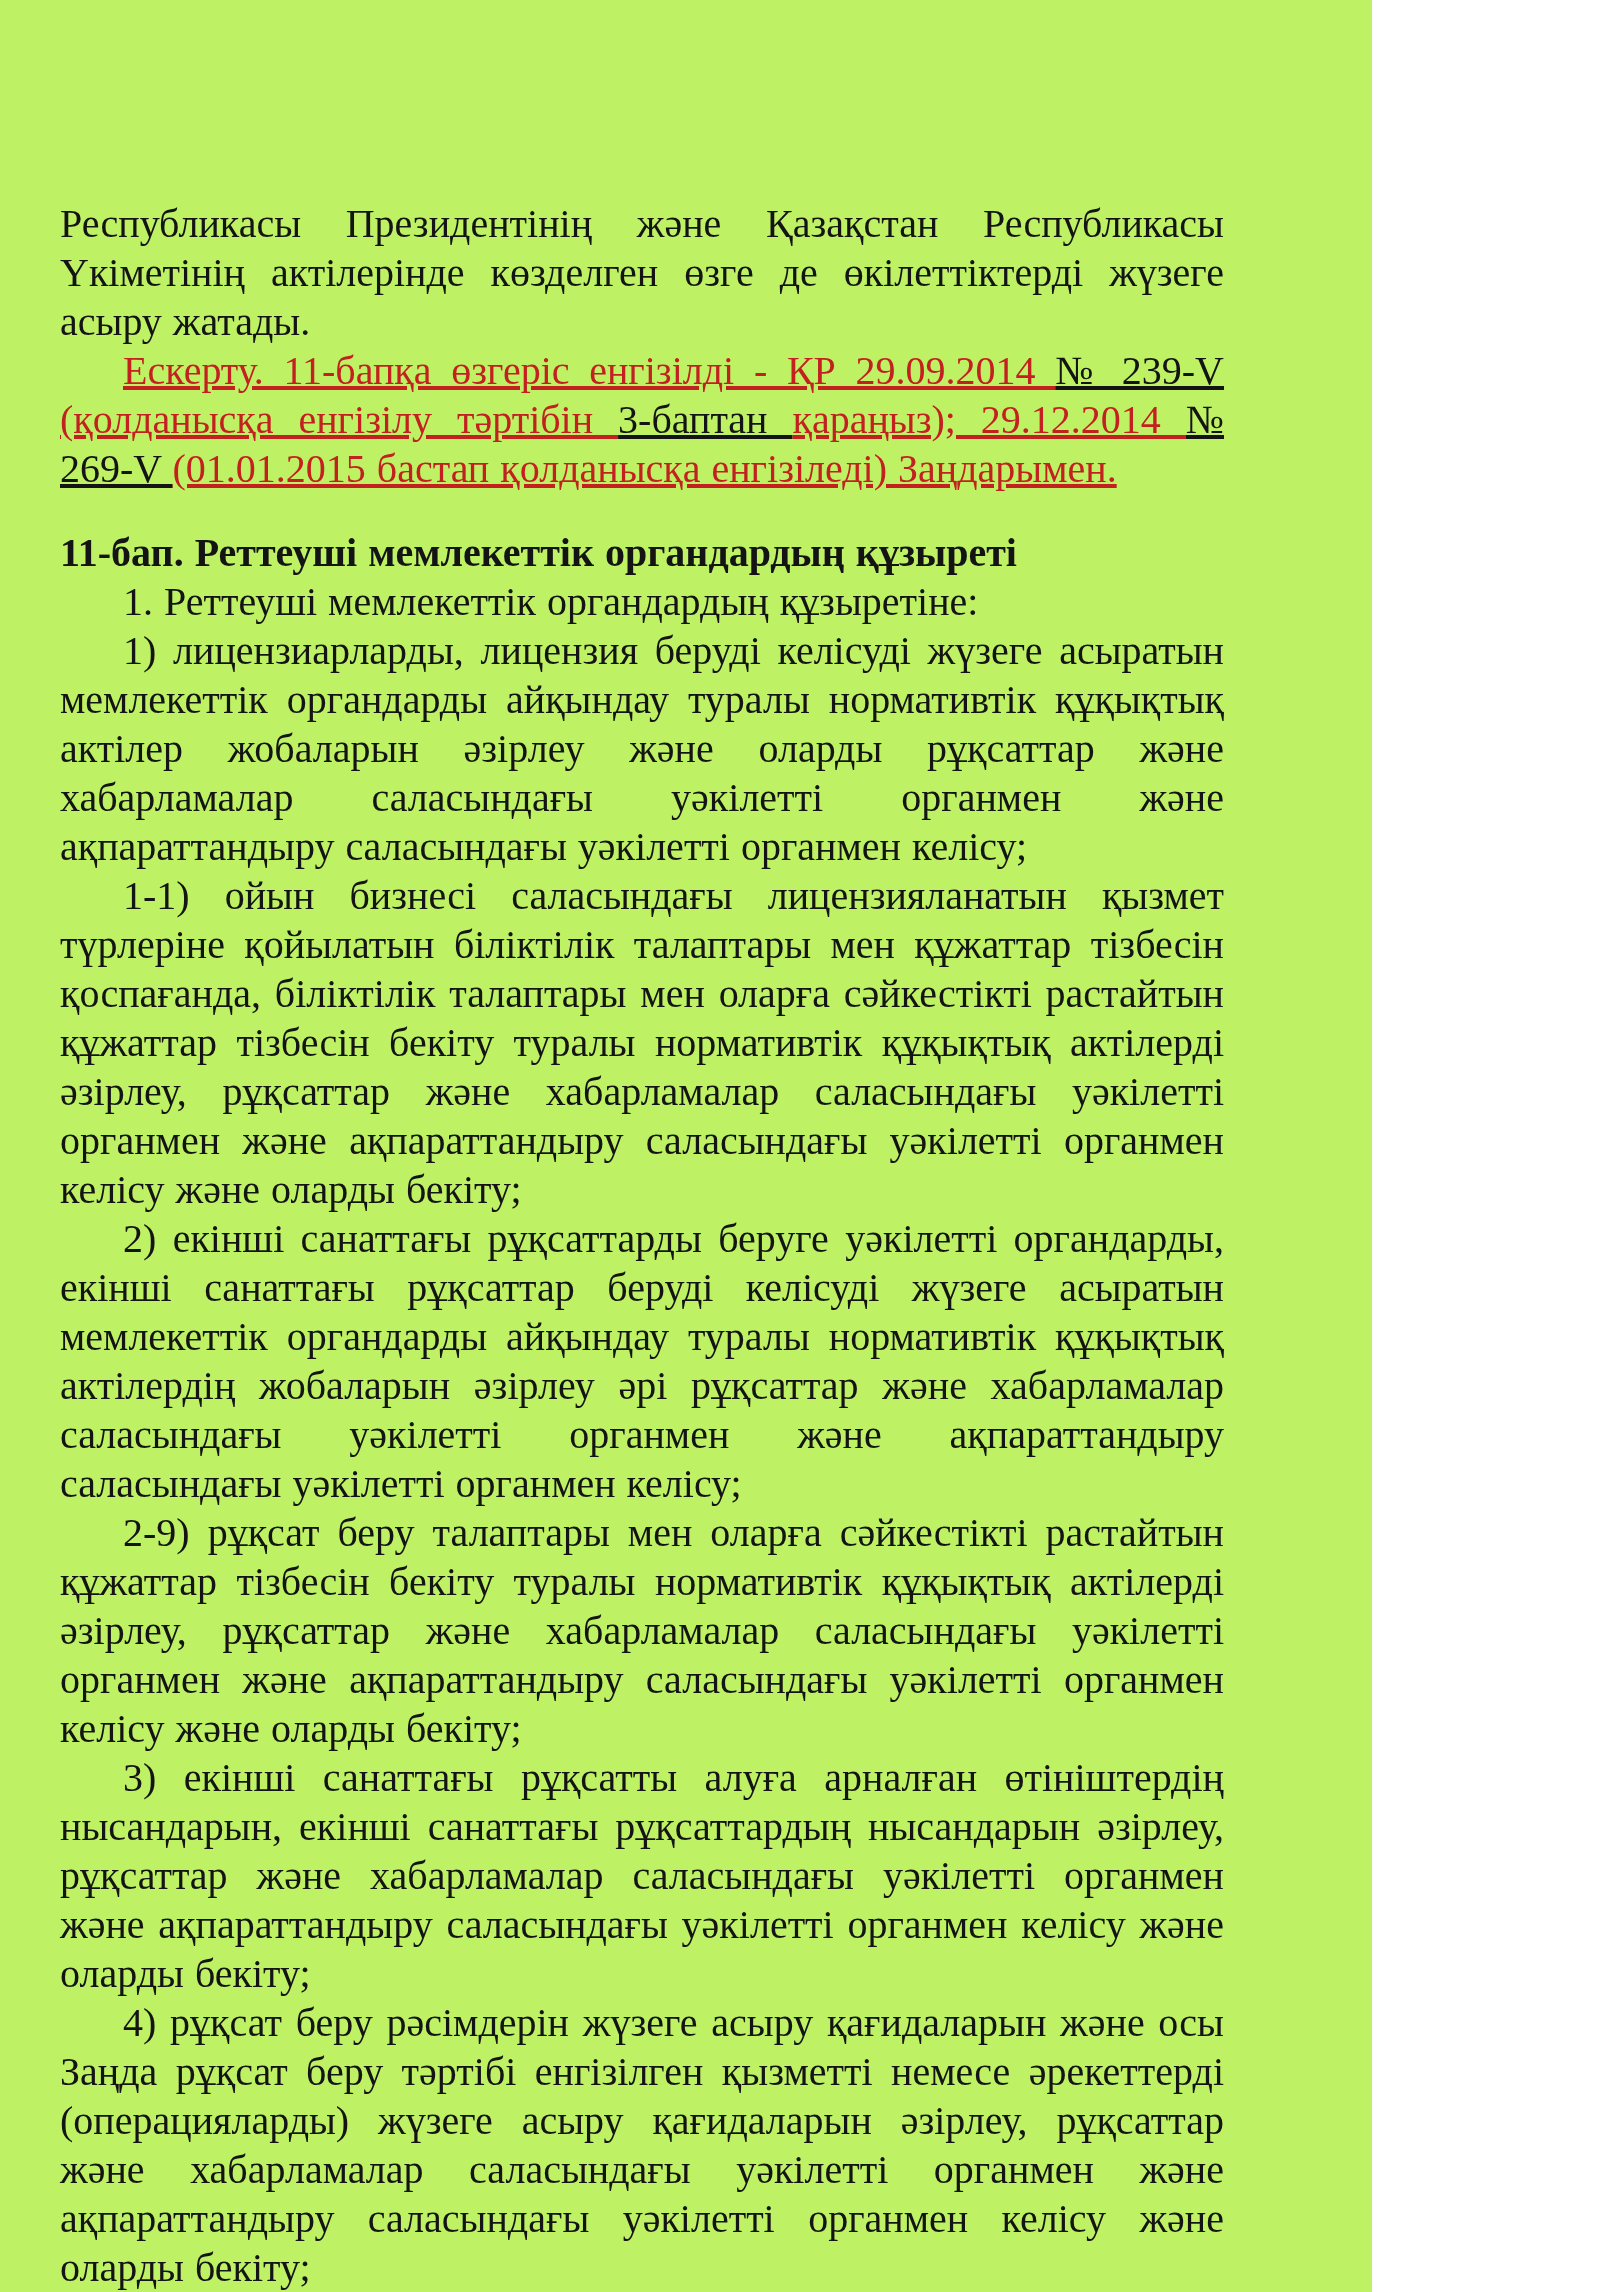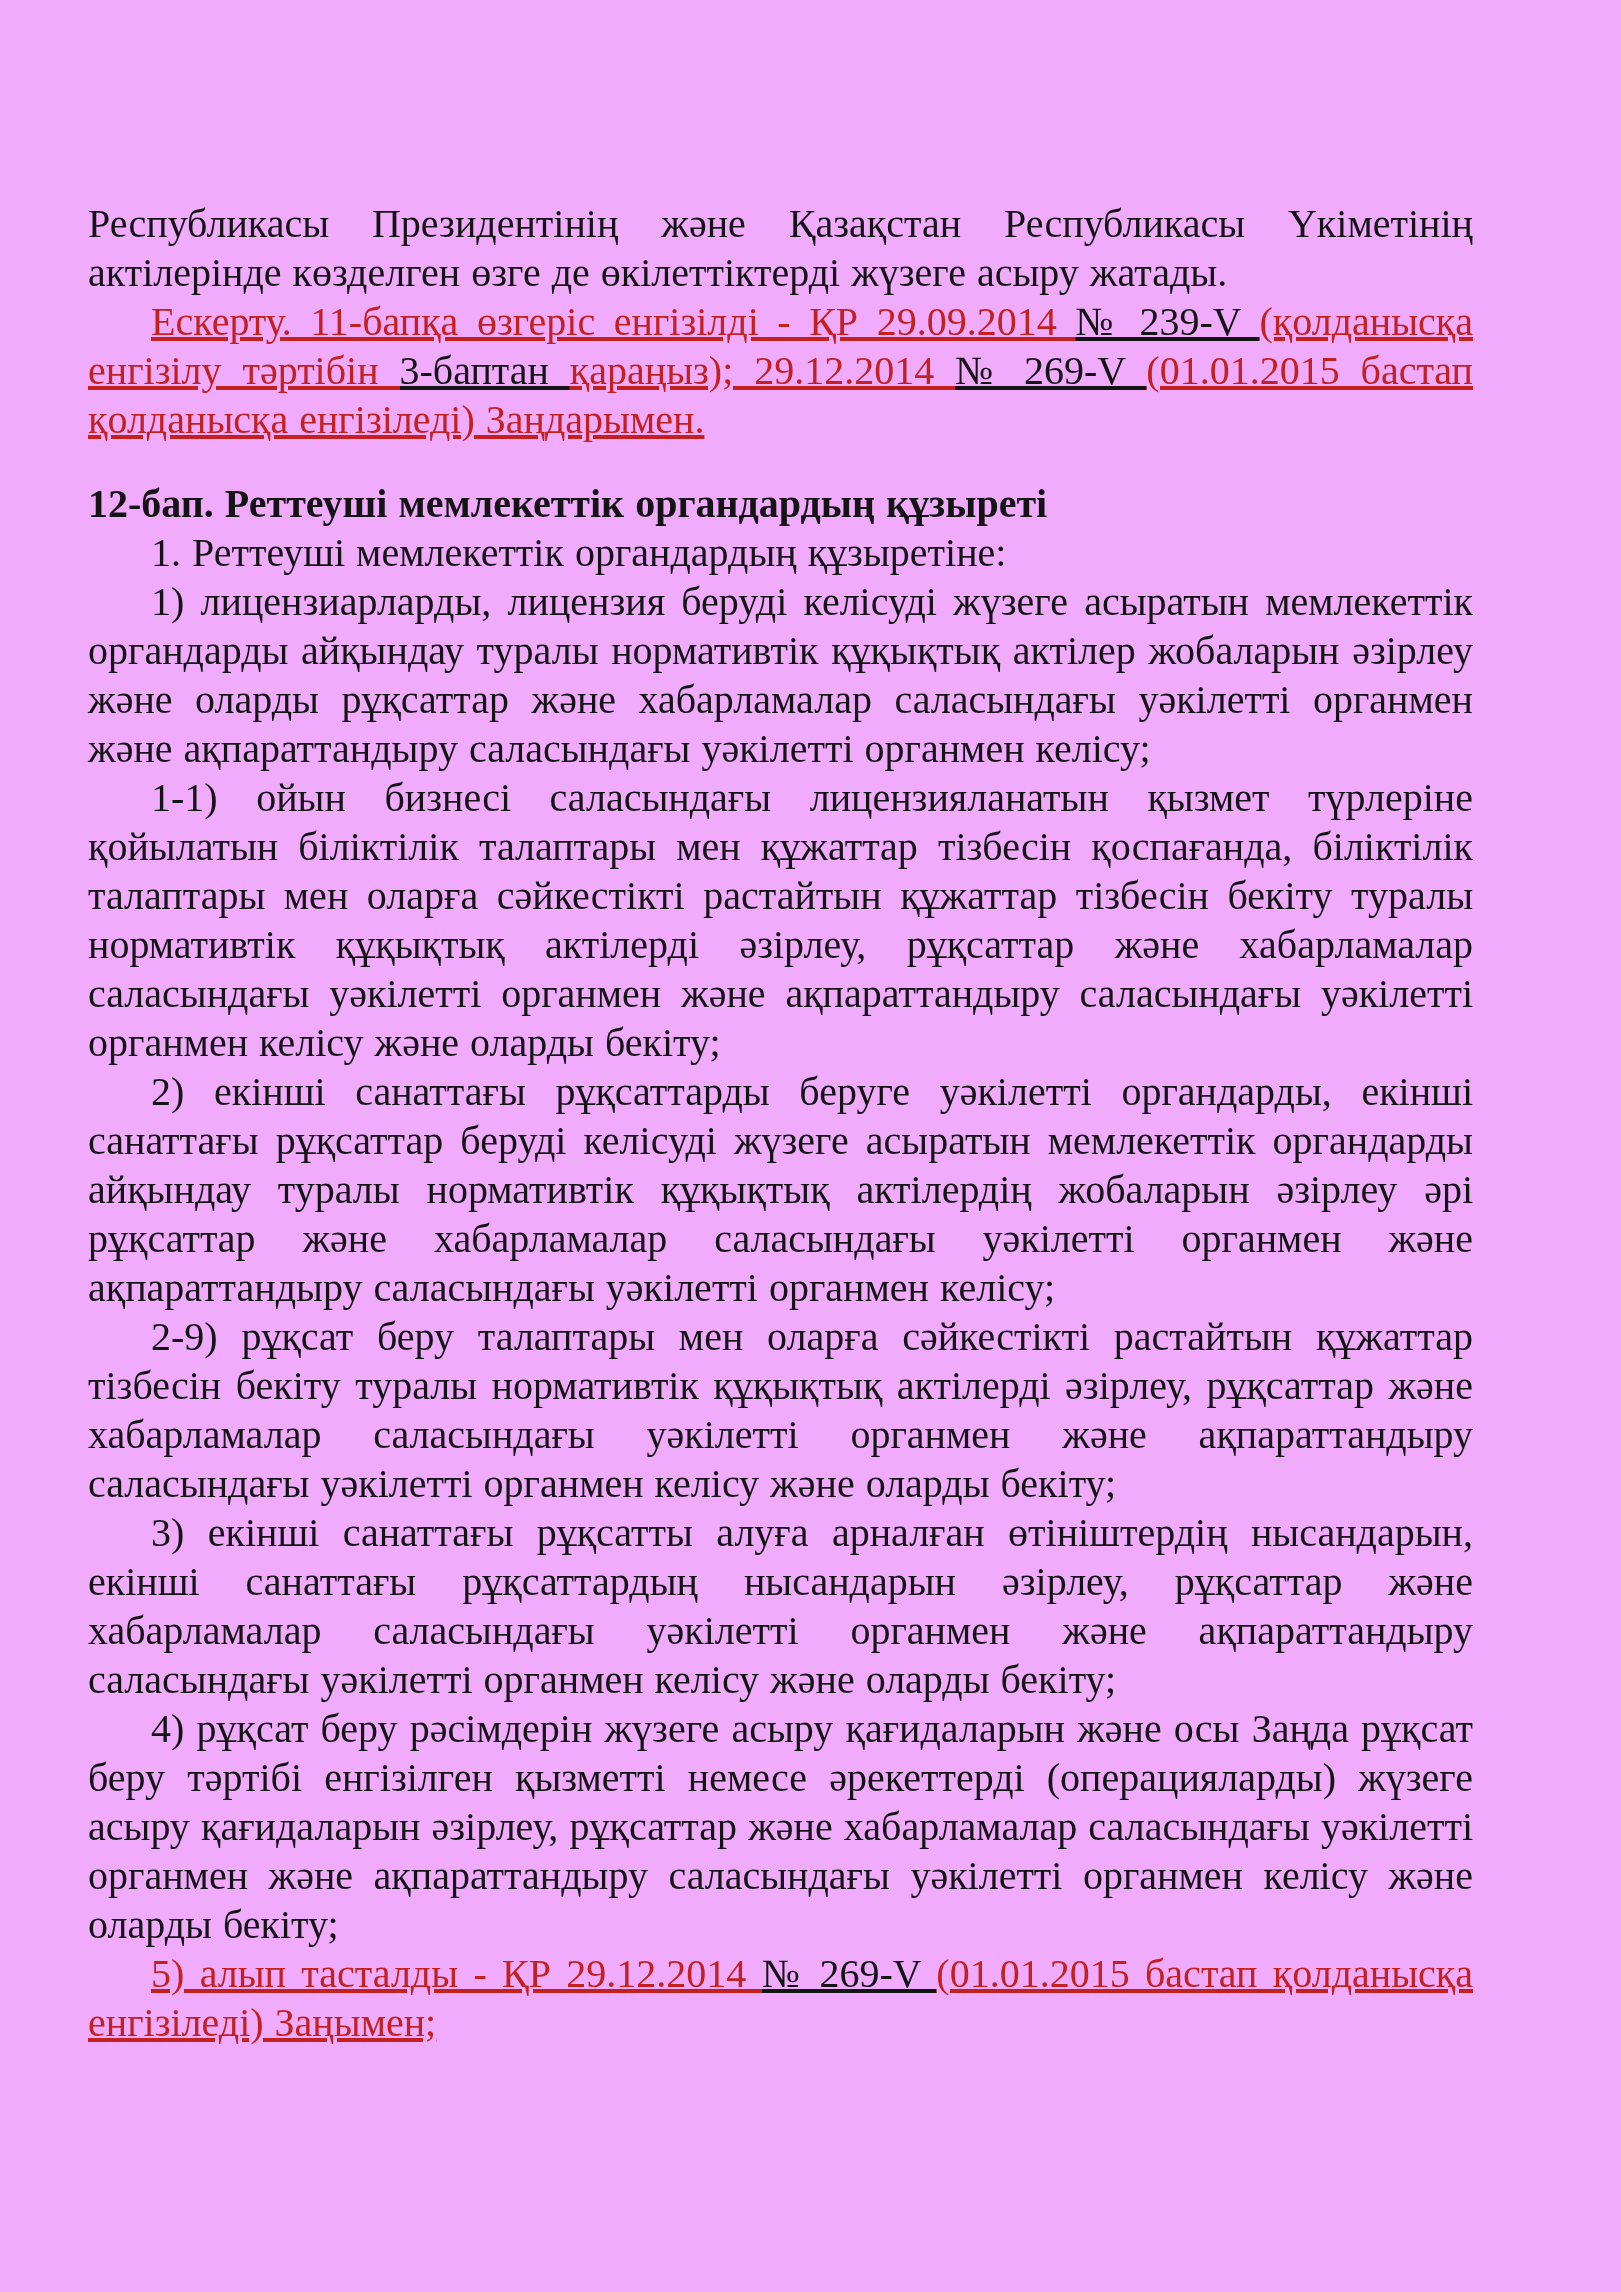--- a/index.html
+++ b/index.html
@@ -8,24 +8,24 @@
     background:#ffffff;
   }
   body{
     width:1621px;
     height:2293px;
     font-family:"Liberation Serif","DejaVu Serif",serif;
   }
   .page{
     position:relative;
     box-sizing:border-box;
-    width:1621px;
+    width:1372px;
     height:2293px;
-    padding:199px 148px 0 88px;
-    background:#f0abfc;
+    padding:199px 148px 0 60px;
+    background:#bef264;
     overflow:hidden;
   }
   .para{
     margin:0;
     font-size:40px;
     line-height:49px;
     color:#141414;
     text-align:justify;
     text-indent:63px;
     hyphens:none;
@@ -48,21 +48,21 @@
 </style>
 </head>
 <body>
 
 <div class="page">
 
   <p class="para no-indent"><span>Республикасы Президентінің және Қазақстан Республикасы Үкіметінің актілерінде көзделген өзге де өкілеттіктерді жүзеге асыру жатады.</span></p>
 
   <p class="para"><span class="red">Ескерту. 11-бапқа өзгеріс енгізілді - ҚР 29.09.2014 </span><span class="black">№ 239-V </span><span class="red">(қолданысқа енгізілу тәртібін </span><span class="black">3-баптан </span><span class="red">қараңыз); 29.12.2014 </span><span class="black">№ 269-V </span><span class="red">(01.01.2015 бастап қолданысқа енгізіледі) Заңдарымен.</span></p>
 
-  <p class="para heading"><span>12-бап. Реттеуші мемлекеттік органдардың құзыреті</span></p>
+  <p class="para heading"><span>11-бап. Реттеуші мемлекеттік органдардың құзыреті</span></p>
 
   <p class="para"><span>1. Реттеуші мемлекеттік органдардың құзыретіне:</span></p>
 
   <p class="para"><span>1) лицензиарларды, лицензия беруді келісуді жүзеге асыратын мемлекеттік органдарды айқындау туралы нормативтік құқықтық актілер жобаларын әзірлеу және оларды рұқсаттар және хабарламалар саласындағы уәкілетті органмен және ақпараттандыру саласындағы уәкілетті органмен келісу;</span></p>
 
   <p class="para"><span>1-1) ойын бизнесі саласындағы лицензияланатын қызмет түрлеріне қойылатын біліктілік талаптары мен құжаттар тізбесін қоспағанда, біліктілік талаптары мен оларға сәйкестікті растайтын құжаттар тізбесін бекіту туралы нормативтік құқықтық актілерді әзірлеу, рұқсаттар және хабарламалар саласындағы уәкілетті органмен және ақпараттандыру саласындағы уәкілетті органмен келісу және оларды бекіту;</span></p>
 
   <p class="para"><span>2) екінші санаттағы рұқсаттарды беруге уәкілетті органдарды, екінші санаттағы рұқсаттар беруді келісуді жүзеге асыратын мемлекеттік органдарды айқындау туралы нормативтік құқықтық актілердің жобаларын әзірлеу әрі рұқсаттар және хабарламалар саласындағы уәкілетті органмен және ақпараттандыру саласындағы уәкілетті органмен келісу;</span></p>
 
   <p class="para"><span>2-9) рұқсат беру талаптары мен оларға сәйкестікті растайтын құжаттар тізбесін бекіту туралы нормативтік құқықтық актілерді әзірлеу, рұқсаттар және хабарламалар саласындағы уәкілетті органмен және ақпараттандыру саласындағы уәкілетті органмен келісу және оларды бекіту;</span></p>

